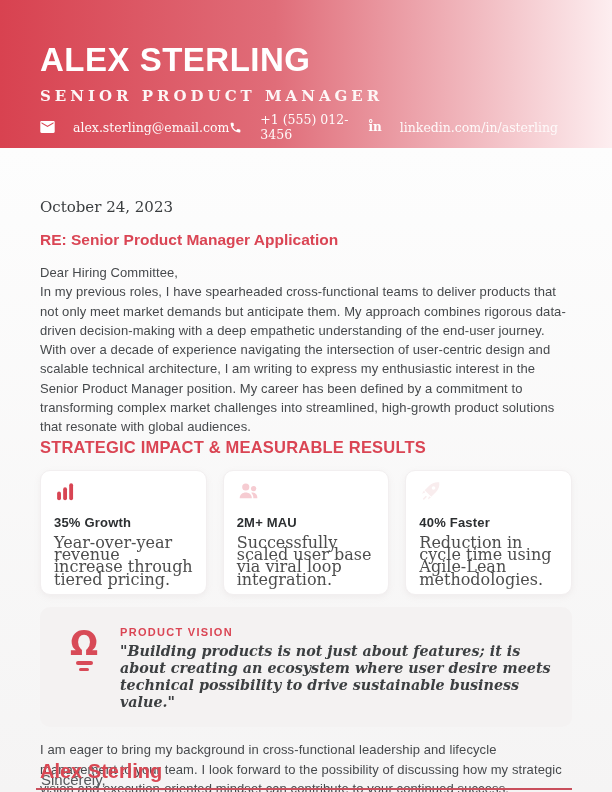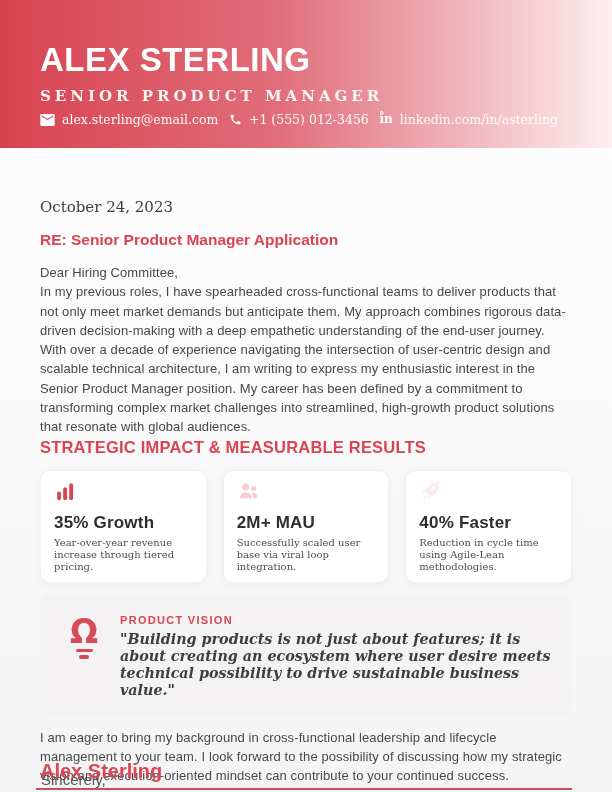--- a/index.html
+++ b/index.html
@@ -26,21 +26,21 @@
     color: #fdf6f6; font-size: 15px; font-weight: 700;
     letter-spacing: 4px;
     font-family: "DejaVu Serif", serif;
   }
   .contact-row {
     margin-top: 7px;
     display: flex; align-items: center; justify-content: space-between;
     padding-right: 14px;
   }
   .contact {
-    display: inline-flex; align-items: center; gap: 7px;
+    display: inline-flex; align-items: center; gap: 18px;
     color: #fefafa; font-size: 12.5px;
     font-family: "DejaVu Serif", serif;
   }
   .contact svg { display: block; }
   .li-glyph {
     font-family: "DejaVu Serif", serif;
     font-weight: 700; font-size: 12px; line-height: 13px; color: #ffffff;
   }
 
   
@@ -74,27 +74,27 @@
     background: #ffffff;
     border: 1px solid #f2eff0;
     border-radius: 10px;
     padding: 9px 13px 8px 13px;
     box-shadow: 0 2px 6px rgba(170,150,150,0.10);
   }
   .card .icon-box { height: 23px; }
   .card .icon-box svg { display: block; }
   .card h3 {
     margin-top: 9px;
-    font-size: 17px; font-weight: 700; color: #2c2f31; line-height: 21px;
+    font-size: 13px; font-weight: 700; color: #2c2f31; line-height: 21px;
     letter-spacing: 0.2px;
   }
   .card .desc {
     margin-top: 4px;
     font-family: "DejaVu Serif", serif;
-    font-size: 10px; color: #4d4d4d; line-height: 12.4px;
+    font-size: 16px; color: #4d4d4d; line-height: 12.4px;
   }
   .icon-accent { fill: #d84553; }
   .icon-faded  { fill: #f6ccd2; }
   .icon-ghost  { fill: #f9edee; }
 
   
   .quote-box {
     margin-top: 12px;
     background: #f4f2f2;
     border-radius: 10px;

